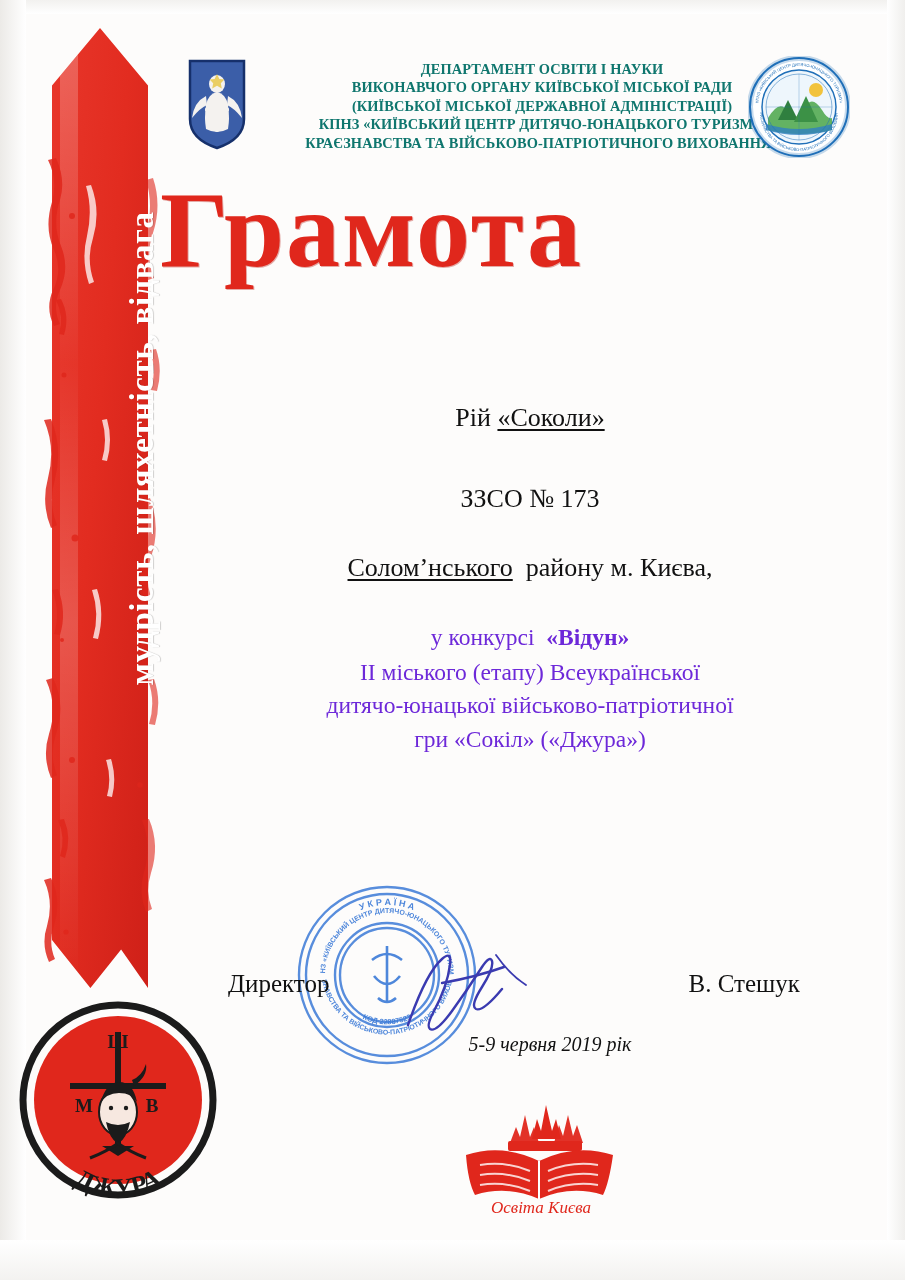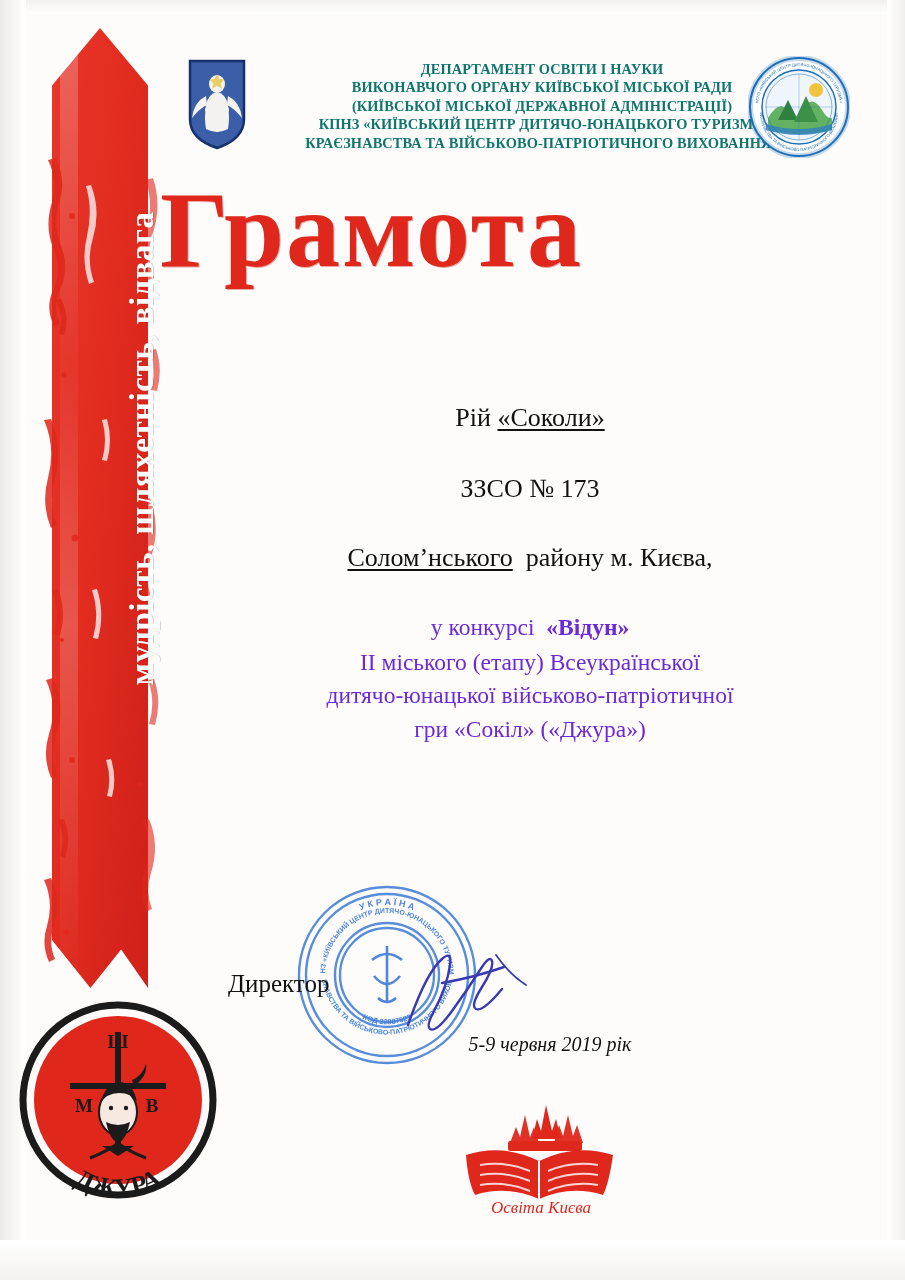--- a/index.html
+++ b/index.html
@@ -149,21 +149,21 @@
     letter-spacing: 11px;
     color: #111;
     margin-bottom: 42px;
   }
   .line {
     font-size: 26px;
     line-height: 1.42;
     color: #111;
     margin-bottom: 22px;
   }
-  .line-1 { font-size: 26px; margin-bottom: 34px; }
+  .line-1 { font-size: 26px; margin-bottom: 44px; }
   .line-2 { font-size: 26px; margin-bottom: 32px; }
   .line-3 { font-size: 26px; margin-bottom: 34px; }
   .line-4 { font-size: 26px; margin-bottom: 34px; }
   .u { text-decoration: underline; text-underline-offset: 3px; }
   .bold { font-weight: bold; }
 
   .contest-block {
     font-size: 23.5px;
     line-height: 1.42;
     color: #6d28d9;
@@ -433,20 +433,21 @@
   <svg class="signature-ink" viewBox="0 0 160 140">
     <g fill="none" stroke="#3a3ab0" stroke-width="2.4" stroke-linecap="round">
       <path d="M8 120 q18 -52 34 -66 q10 -9 8 6 q-3 22 -16 46 q-8 15 -4 18 q6 4 22 -18 q16 -22 30 -44 q8 -12 10 -6 q2 7 -10 26 q-12 19 -6 22 q7 3 26 -20"></path>
       <path d="M42 78 q34 -6 62 -16"></path>
       <path d="M96 50 q14 20 30 30" stroke-width="1.8"></path>
     </g>
   </svg>
 
   <div class="sign-row">
     <div class="sign-title">Директор</div>
+    <div class="sign-name">В. Стешук</div>
   </div>
 
   <div class="date">5-9 червня 2019 рік</div>
 
   <svg class="osvita" viewBox="0 0 190 120">
     <g fill="#e0271c">
       <path d="M64 48 l6 -16 l4 10 l5 -22 l5 22 l4 -10 l5 16z" opacity=".95"></path>
       <path d="M86 44 l5 -20 l4 12 l5 -26 l6 26 l4 -12 l5 20z"></path>
       <path d="M108 48 l5 -18 l4 11 l5 -21 l5 21 l4 -11 l6 18z" opacity=".95"></path>
       <rect x="62" y="46" width="74" height="10" rx="2"></rect>

